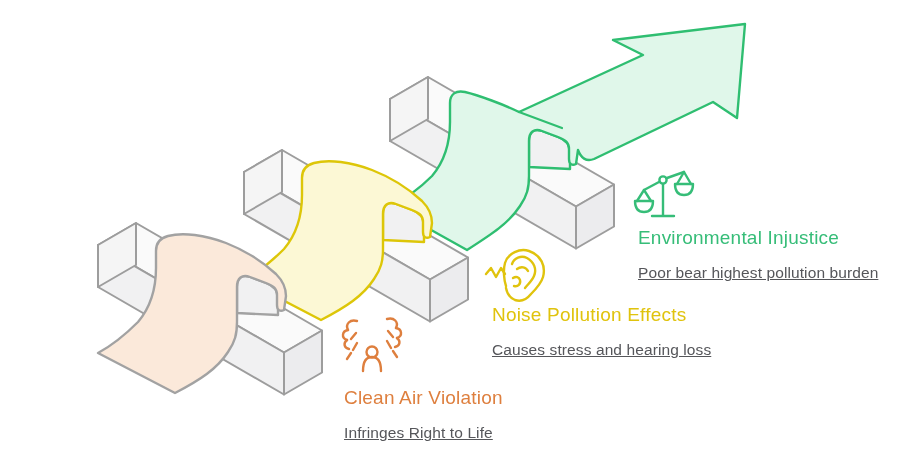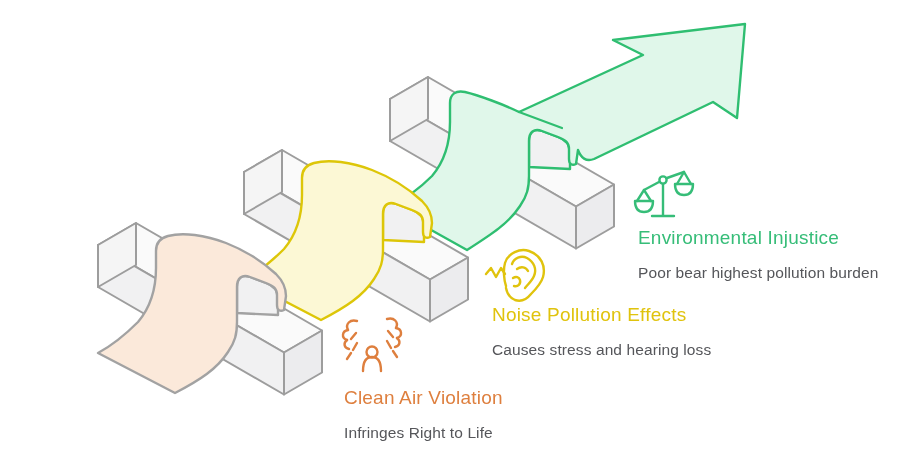--- a/index.html
+++ b/index.html
@@ -29,21 +29,21 @@
   .ic-green {stroke:var(--green_text);}
   .ic-yellow{stroke:var(--yellow_text);}
   .ic-orange{stroke:var(--orange);}
 
   
   .label-block{position:absolute;white-space:nowrap;}
   .title{font-size:19px;font-weight:400;letter-spacing:.2px;margin:0 0 15px 0;}
   .t-orange{color:var(--orange);}
   .t-yellow{color:var(--yellow_text);}
   .t-green {color:var(--green_text);}
-  .sub{font-size:15.5px;color:var(--subtitle_text);letter-spacing:.1px;}
+  .sub{font-size:15.5px;color:var(--subtitle_text);letter-spacing:.1px;text-decoration:underline;}
 </style>
 </head>
 <body>
 
 <div id="stage">
 
   <svg width="912" height="460" viewBox="0 0 912 460">
     <defs>
       <g id="bar" class="bar-face">
         <path class="bar-top" d="M98,245 L284,352.5 L322,330.5 L136,223 Z"></path>

